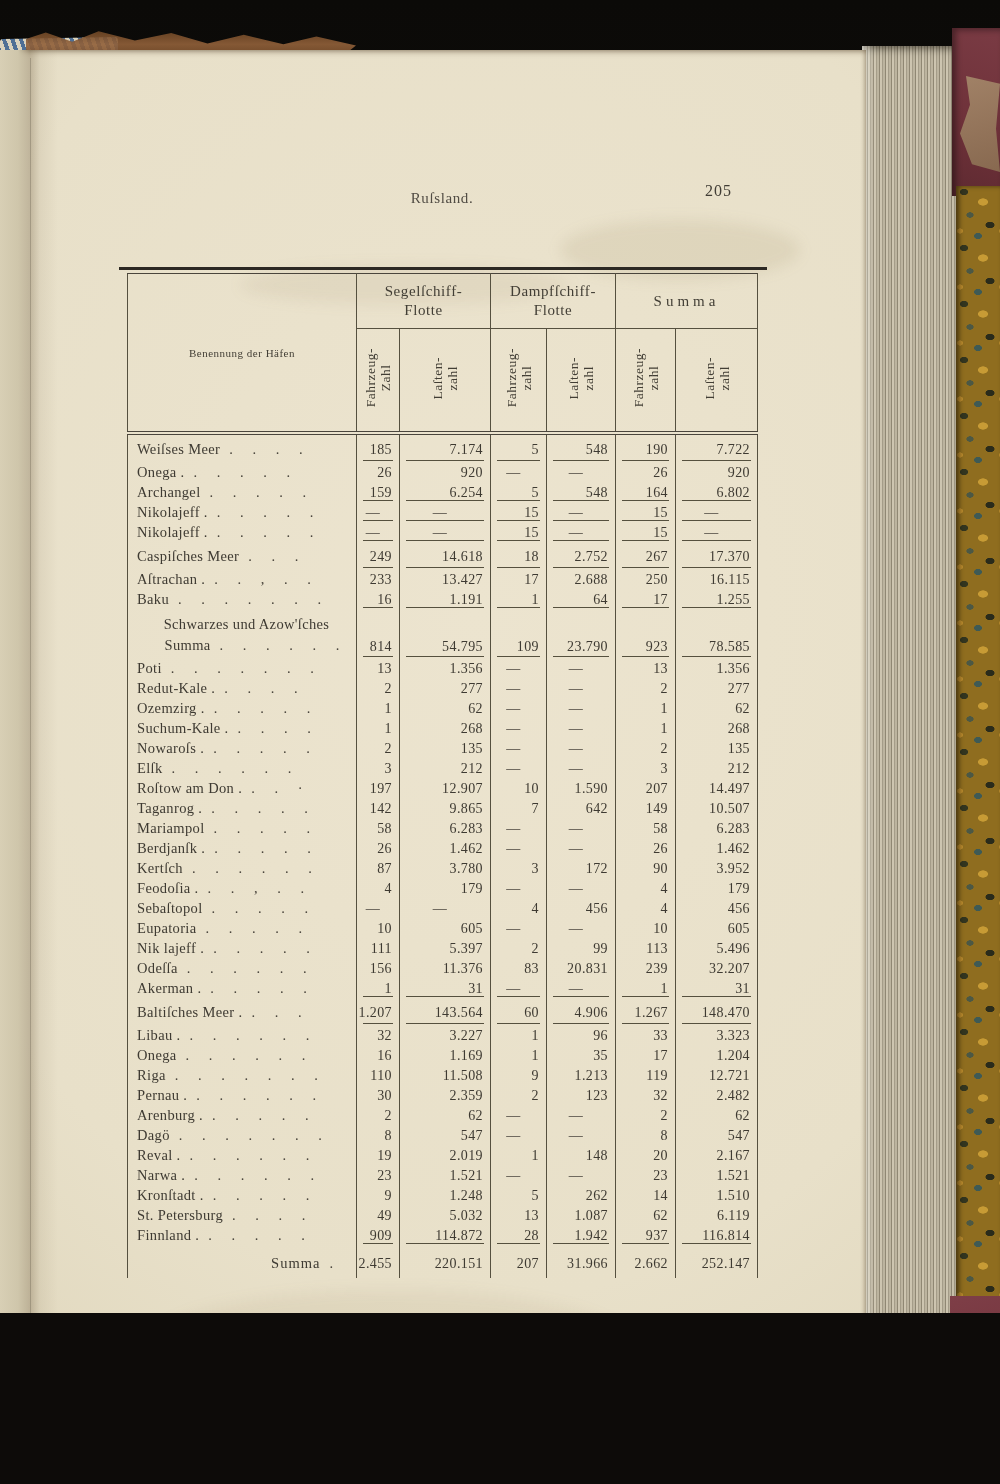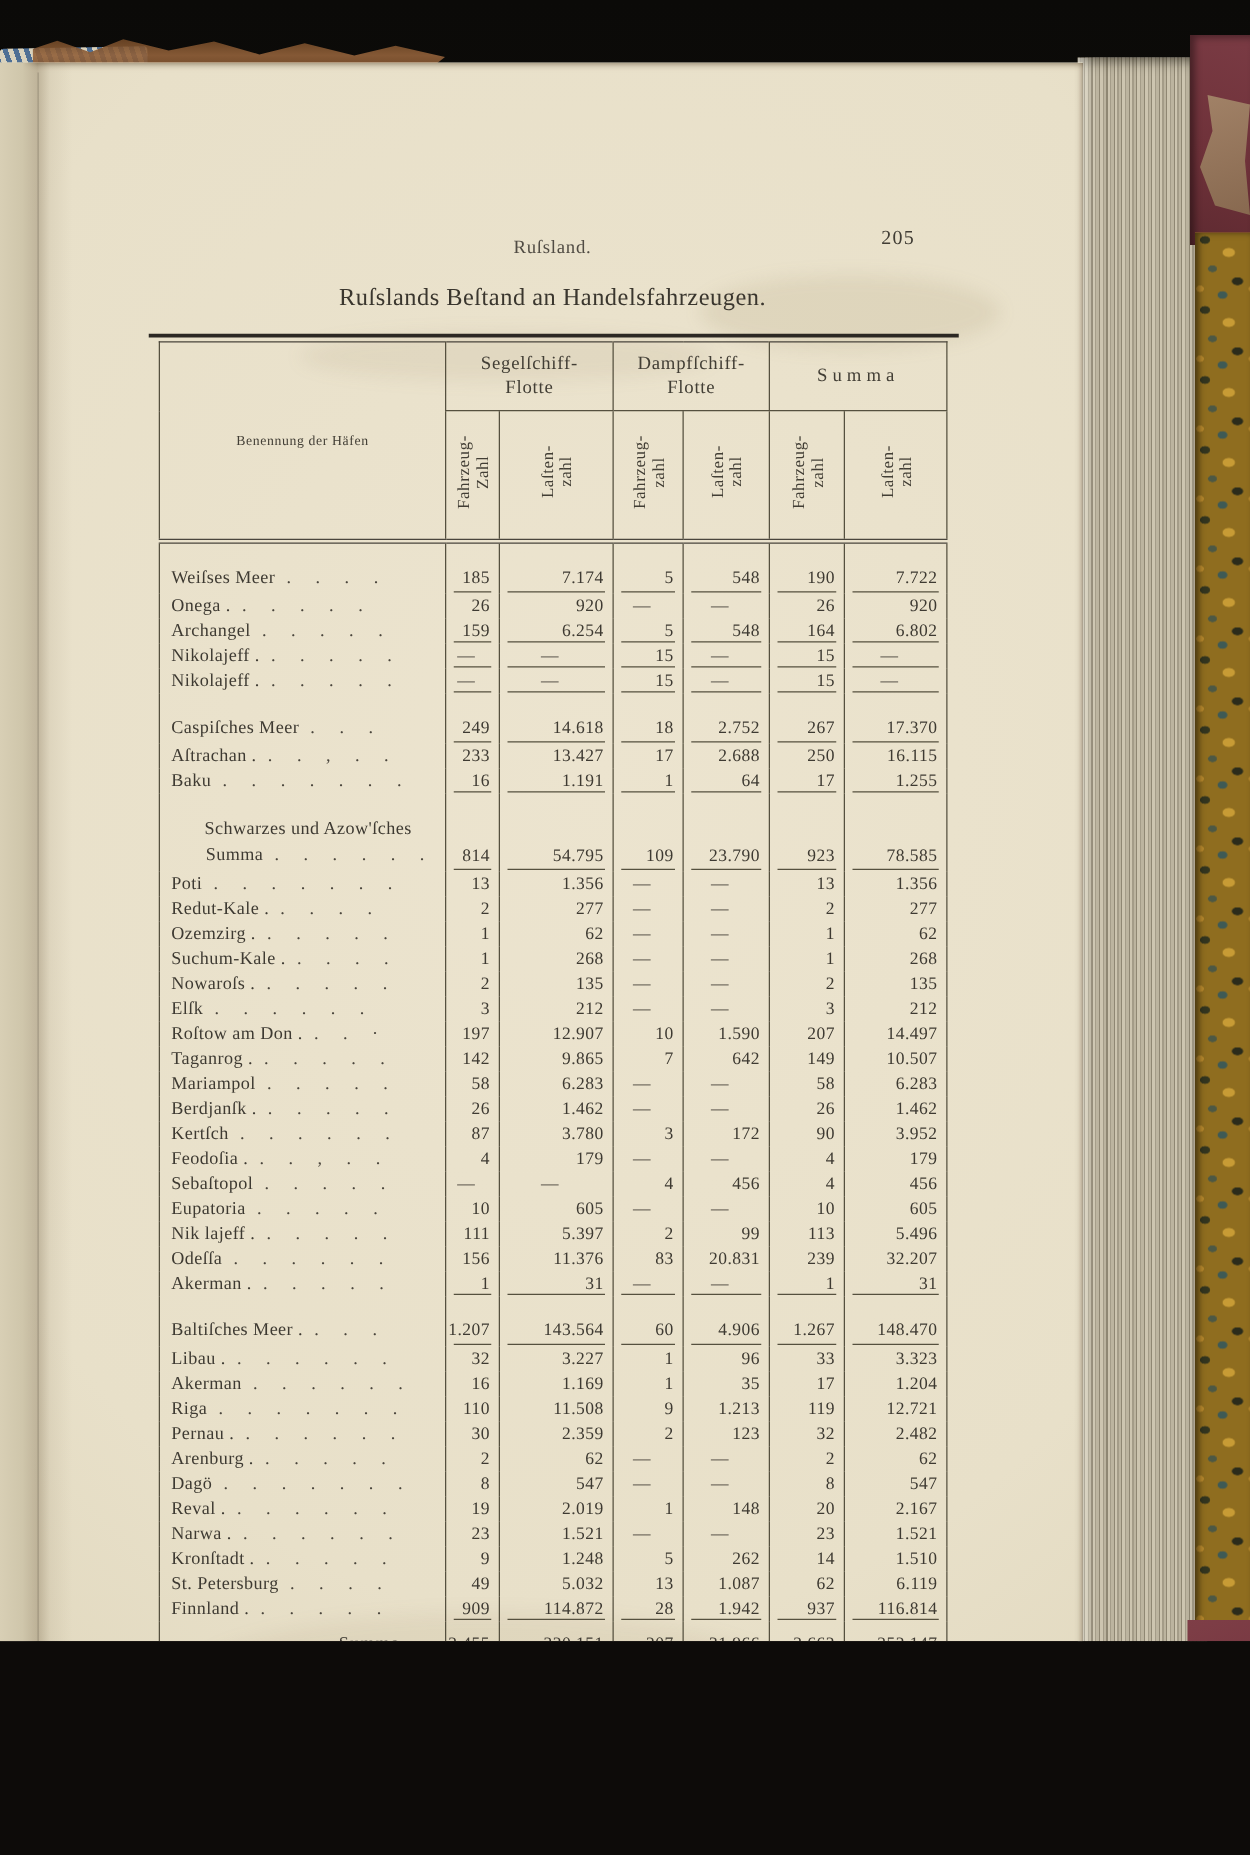--- a/index.html
+++ b/index.html
@@ -76,21 +76,21 @@
   th.group.summa-g{letter-spacing:4px;}
   th.name-h{font-size:11px;letter-spacing:.5px;border-bottom:4px double #4a453c;}
   th.vert{height:96px;border-bottom:4px double #4a453c;padding:3px 0;}
   th.vert span{display:inline-block;writing-mode:vertical-rl;transform:rotate(180deg);
         white-space:pre-line;font-size:13.5px;line-height:15px;letter-spacing:.5px;}
   td{line-height:19px;padding:0;}
   td.name{padding-left:9px;text-align:left;letter-spacing:.35px;}
   td.v{text-align:right;padding-right:7px;font-size:14px;letter-spacing:.4px;}
   td.v.dash{text-align:center;padding-right:10px;color:#47423a;}
   .ldr{letter-spacing:7px;word-spacing:2px;margin-left:9px;color:#4a453c;}
-  tr.section td{padding-top:18px;padding-bottom:3px;}
+  tr.section td{padding-top:5px;padding-bottom:3px;}
   tr.plain td{padding-top:1px;}
   tr.summa-row td{padding-top:9px;padding-bottom:5px;}
   tr.summa-row td.name{text-align:right;padding-right:16px;letter-spacing:1px;}
   tr.twoline td{vertical-align:bottom;padding-bottom:2px;}
   tr.twoline td.name{line-height:21px;text-align:center;}
   tr.twoline .l2{padding-left:18px;}
   tr.rule td.v{background-image:linear-gradient(#55503e,#55503e);background-repeat:no-repeat;
         background-position:50% calc(100% - 1px);background-size:calc(100% - 12px) 1px;}
 </style>
 </head>
@@ -111,21 +111,20 @@
 
   <div class="page">
     <div class="gutter"></div>
     <div class="crease"></div>
     <div class="stain s1"></div>
     <div class="stain s2"></div>
     <div class="stain s3"></div>
 
     <div class="running-head">Ruſsland.</div>
     <div class="page-number">205</div>
-    <div class="doc-title">Ruſslands Beſtand an Handelsfahrzeugen.</div>
 
     <div class="table-wrap">
       <table>
         <colgroup>
           <col style="width:229px">
             <col style="width:43px">
             <col style="width:91px">
           <col style="width:56px">
             <col style="width:69px">
             <col style="width:60px">
@@ -405,21 +404,21 @@
             <tr class="plain">
               <td class="name"><span class="nm">Libau .</span><span class="ldr">. . . . . .</span></td>
               <td class="v c-sep">32</td>
               <td class="v c-sep">3.227</td>
               <td class="v c-sep">1</td>
               <td class="v c-sep">96</td>
               <td class="v c-sep">33</td>
               <td class="v c-sep">3.323</td>
             </tr>
             <tr class="plain">
-              <td class="name"><span class="nm">Akerman</span><span class="ldr">. . . . . .</span></td>
+              <td class="name"><span class="nm">Onega</span><span class="ldr">. . . . . .</span></td>
               <td class="v c-sep">16</td>
               <td class="v c-sep">1.169</td>
               <td class="v c-sep">1</td>
               <td class="v c-sep">35</td>
               <td class="v c-sep">17</td>
               <td class="v c-sep">1.204</td>
             </tr>
             <tr class="plain">
               <td class="name"><span class="nm">Riga</span><span class="ldr">. . . . . . .</span></td>
               <td class="v c-sep">110</td>

